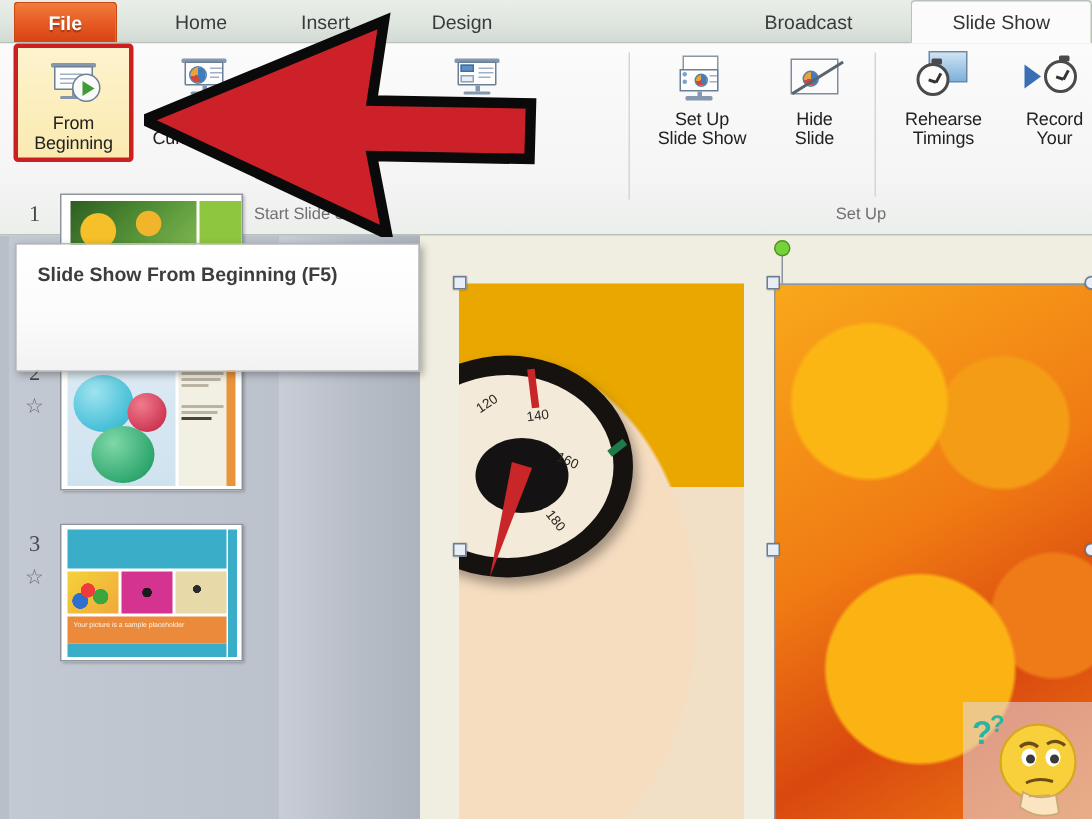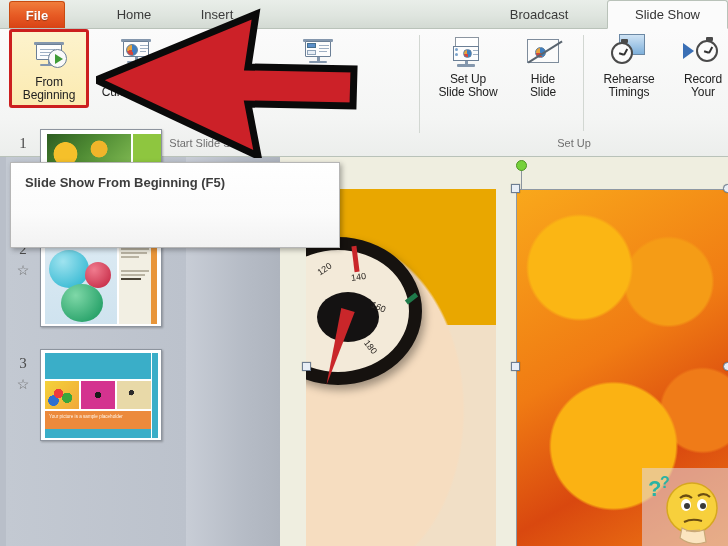--- a/index.html
+++ b/index.html
@@ -366,21 +366,21 @@
     background: #76d13a; border: 1.3px solid #4e9423;
   }
   .rotate-stem {
     position: absolute; width: 1.4px; background: #8a949e;
   }
   .selline { position: absolute; background: #8e98a4; }
 
   
   .tooltip {
     position: absolute; left: 10px; top: 162px;
-    width: 330px; height: 86px;
+    width: 270px; height: 86px;
     background: linear-gradient(to bottom, #ffffff 0%, #fbfbfb 60%, #f2f2f2 100%);
     border: 1px solid #b6b6b6;
     box-shadow: 2px 2px 5px rgba(0,0,0,.3);
     padding: 12px 14px 0 14px;
     z-index: 30;
   }
   .tt-title {
     font-size: 13px; font-weight: bold; color: #3d3d3d;
     margin-bottom: 11px;
   }
@@ -404,28 +404,31 @@
     z-index: 20;
     background: rgba(226,216,232,.55);
   }
 </style>
 </head>
 <body>
 
 <div id="app">
 
   <div class="tabbar">
-    <div class="tab file" style="left:9px;width:56px;">
+    <div class="tab file" style="left:9px;width:69px;">
       <span>File</span>
     </div>
     <div class="tab" style="left:95px;width:78px;">
       <span>Home</span>
     </div>
     <div class="tab" style="left:180px;width:74px;">
       <span>Insert</span>
+    </div>
+    <div class="tab" style="left:268px;width:80px;">
+      <span>Design</span>
     </div>
     <div class="tab" style="left:484px;width:110px;">
       <span>Broadcast</span>
     </div>
     <div class="tab active" style="left:607px;width:121px;">
       <span>Slide Show</span>
     </div>
   </div>
 
   <div class="ribbon">

